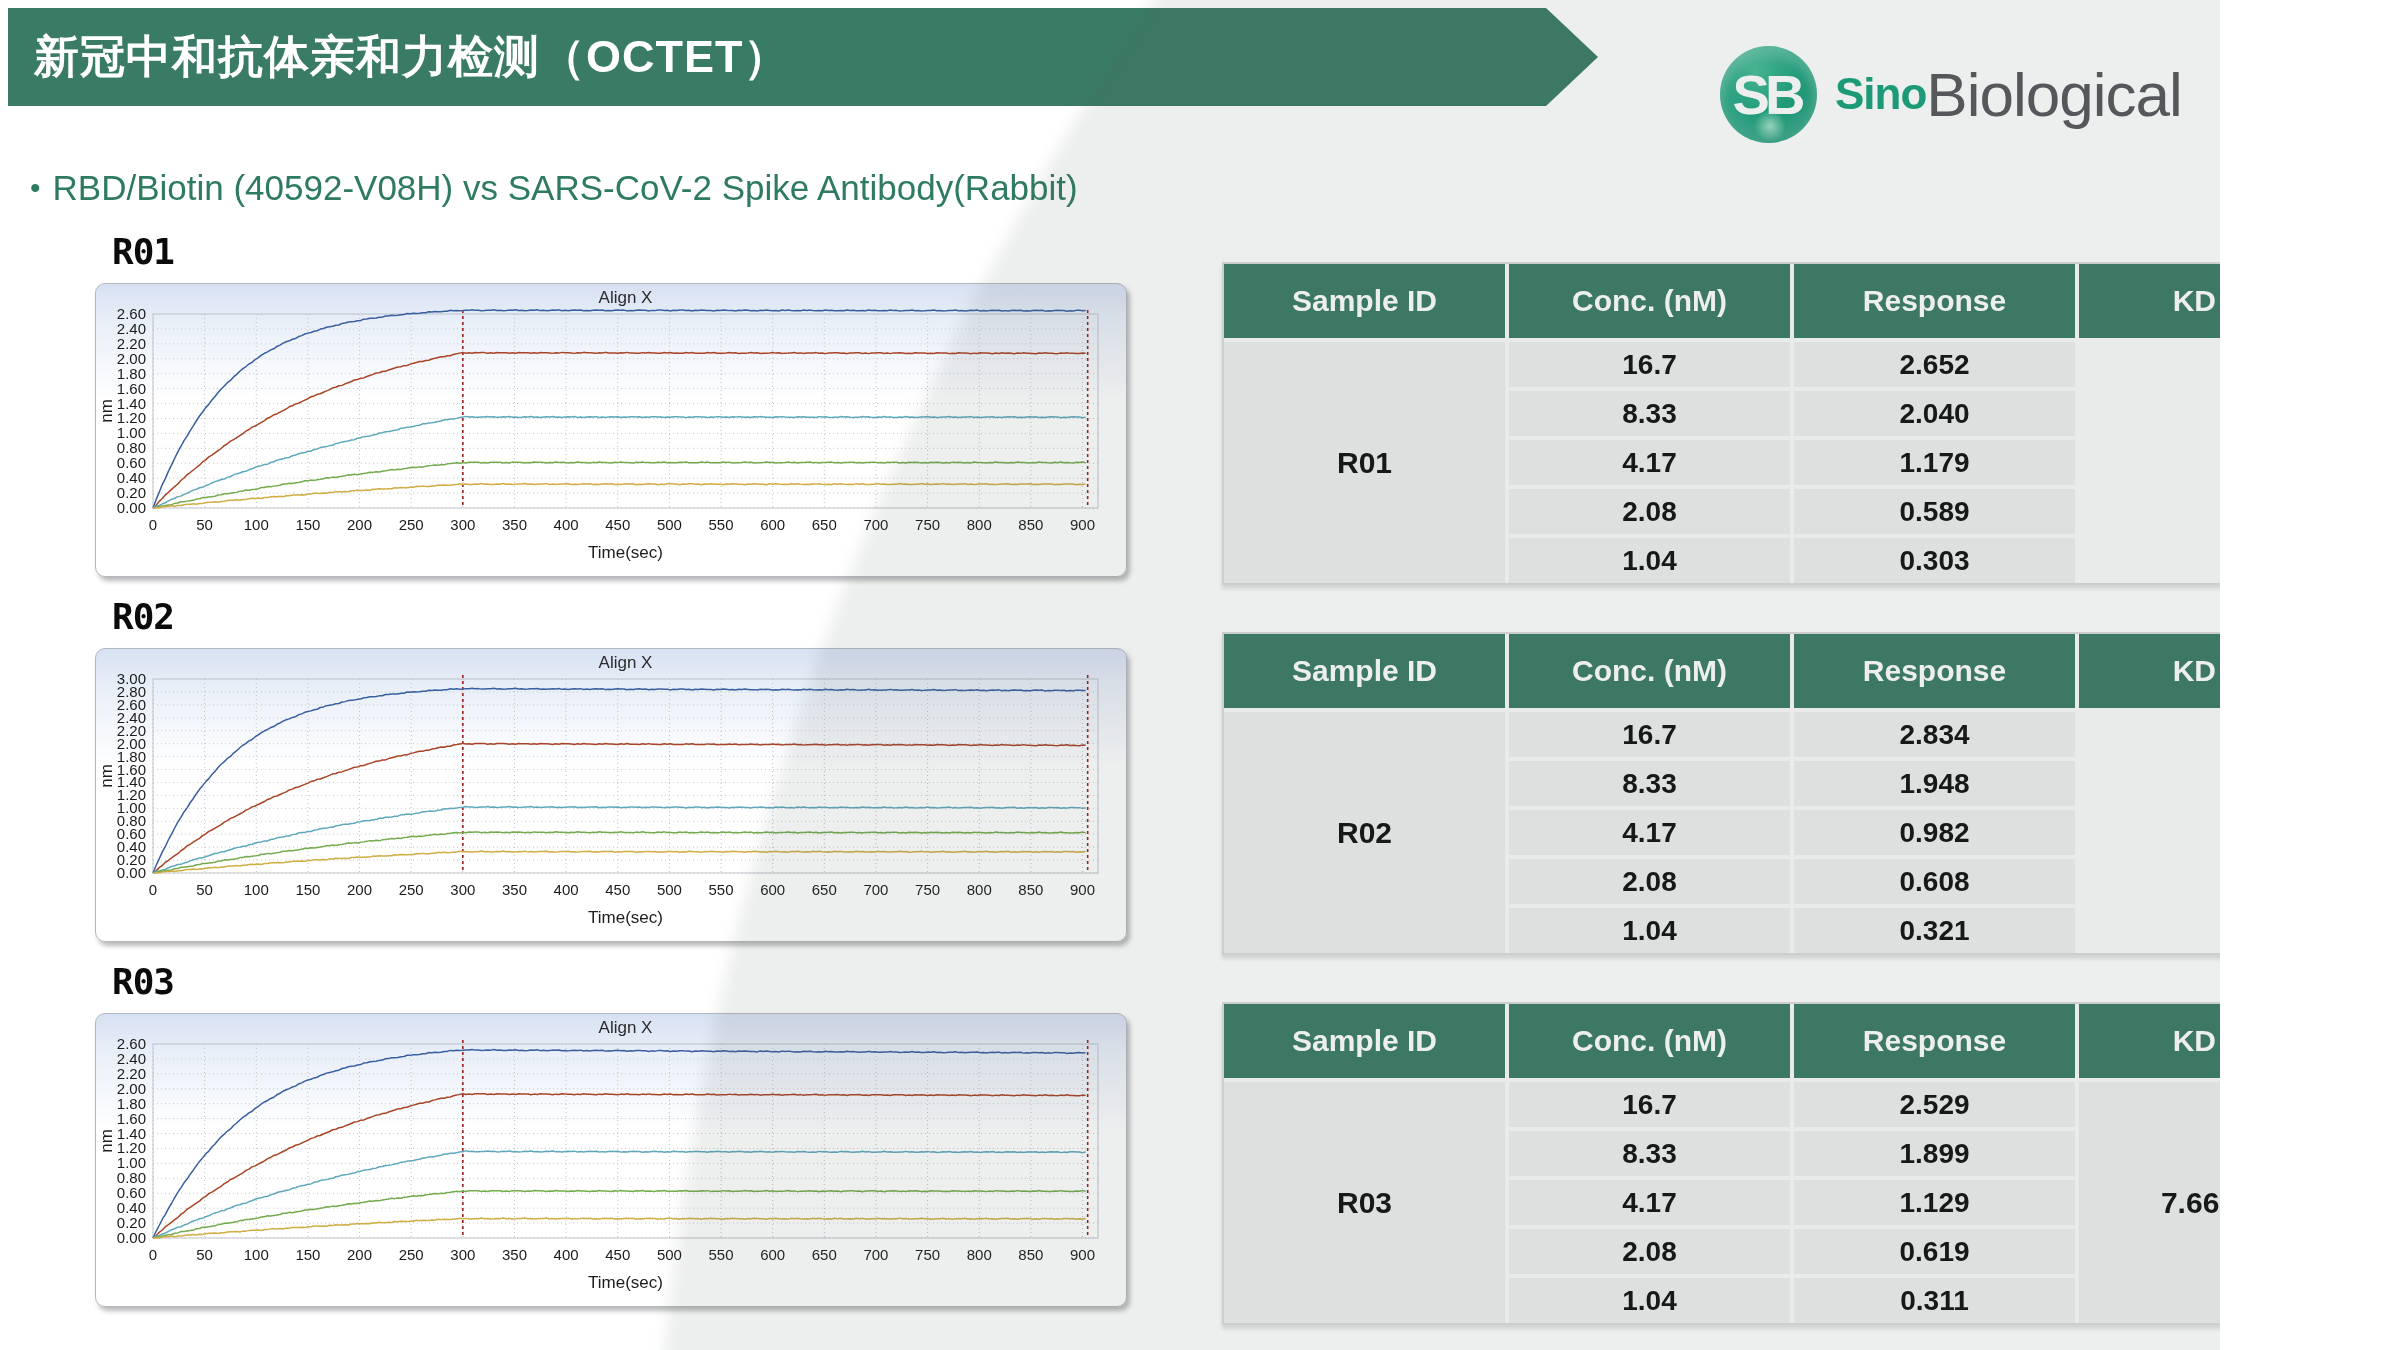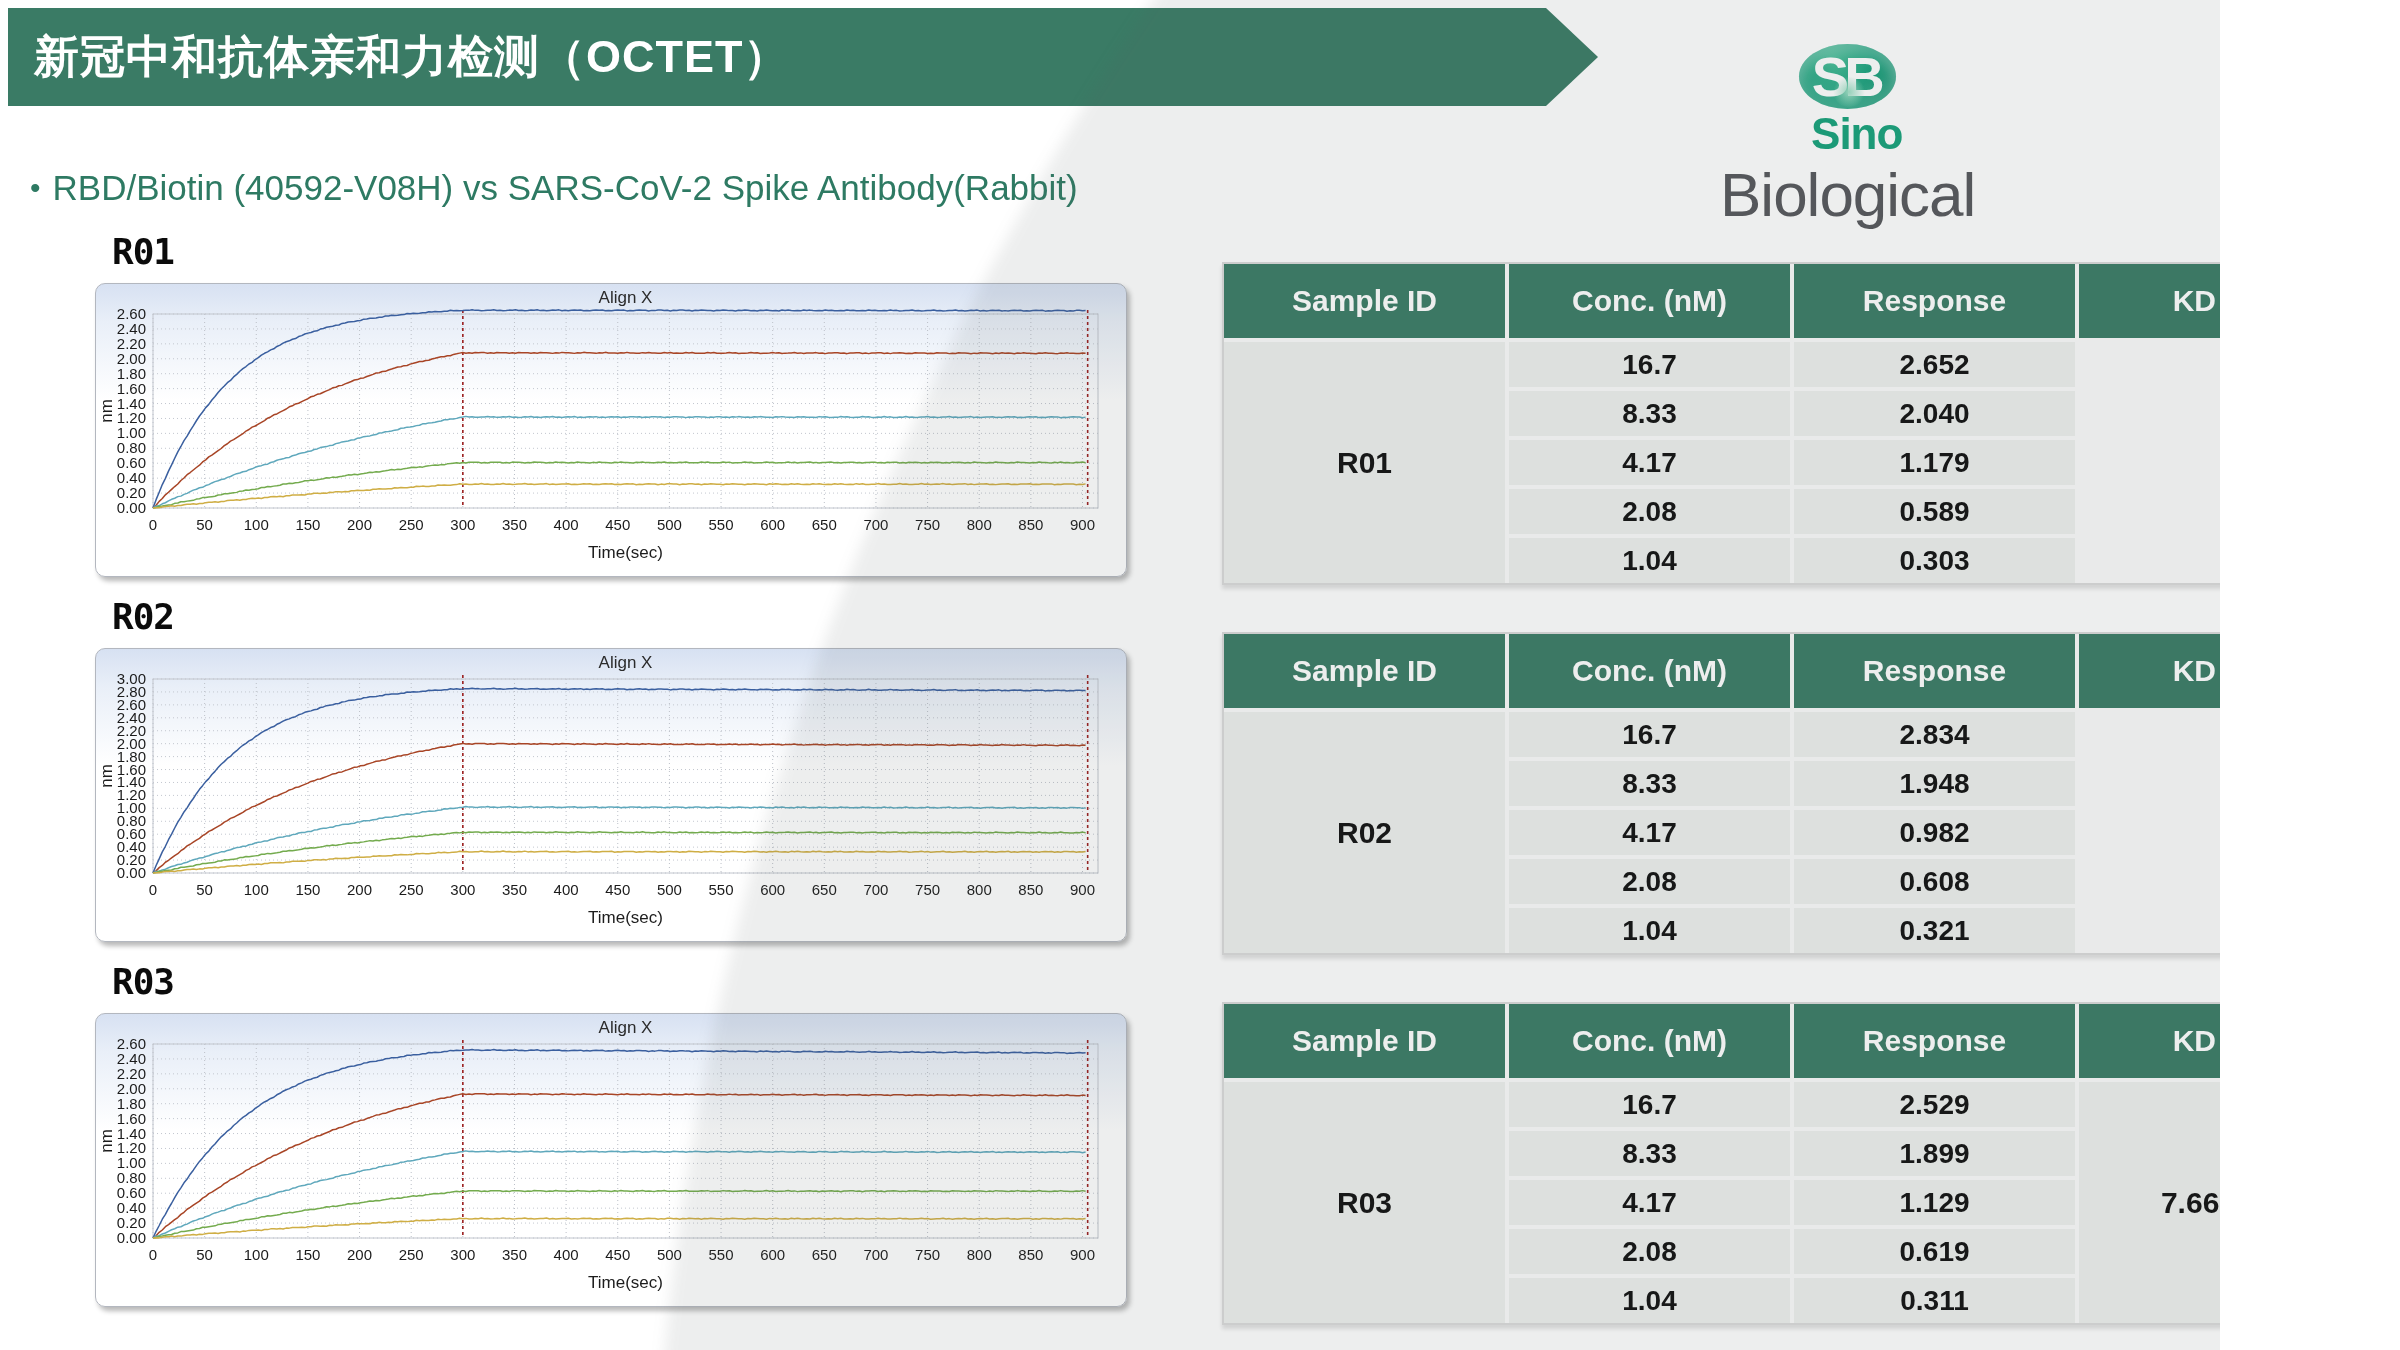--- a/index.html
+++ b/index.html
@@ -20,21 +20,21 @@
   .banner{
     position:absolute;left:8px;top:8px;width:1590px;height:98px;background:#3a7b65;
     clip-path:polygon(0 0,1538px 0,100% 50%,1538px 100%,0 100%);
     display:flex;align-items:center;z-index:2;
   }
   .banner-title{
     color:#ffffff;font-size:45px;font-weight:bold;letter-spacing:1px;padding-left:26px;
   }
 
   
-  .logo{position:absolute;left:1720px;top:44px;height:100px;display:flex;align-items:center;z-index:2;flex-direction:column;}
+  .logo{position:absolute;left:1720px;top:44px;height:100px;display:flex;align-items:center;z-index:2;}
   .logo-circle{
     width:97px;height:97px;border-radius:50%;position:relative;
     background:radial-gradient(circle at 36% 26%, #45bd97 0%, #18a17c 48%, #0d8f6c 100%);
     display:flex;align-items:center;justify-content:center;
     box-shadow:inset 0 -14px 18px rgba(255,255,255,0.18), inset 0 10px 12px rgba(255,255,255,0.25);
   }
   .logo-circle:after{
     content:"";position:absolute;left:33px;bottom:2px;width:34px;height:30px;border-radius:50%;
     background:radial-gradient(circle,#9fe0c6 0%,rgba(159,224,198,0) 70%);
   }

